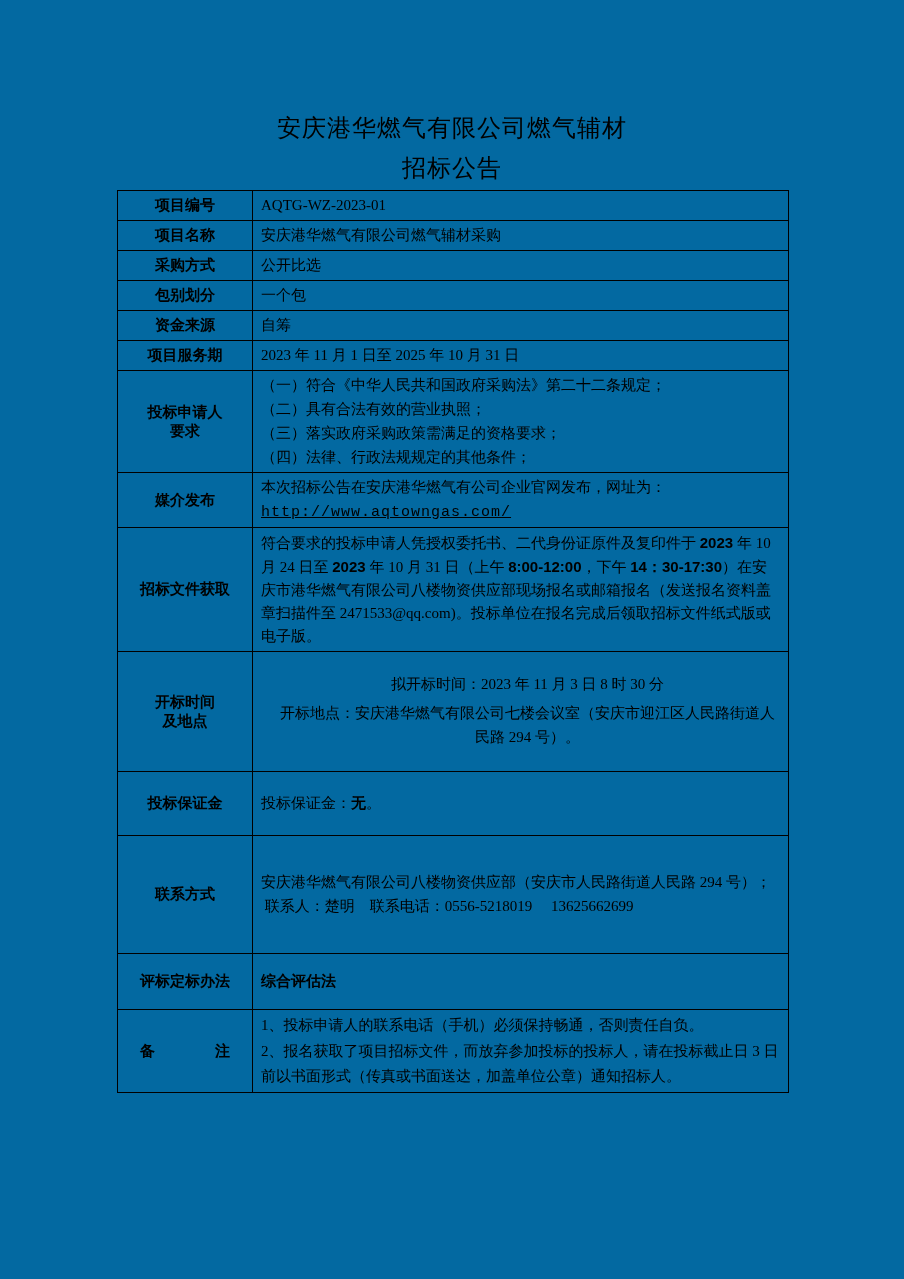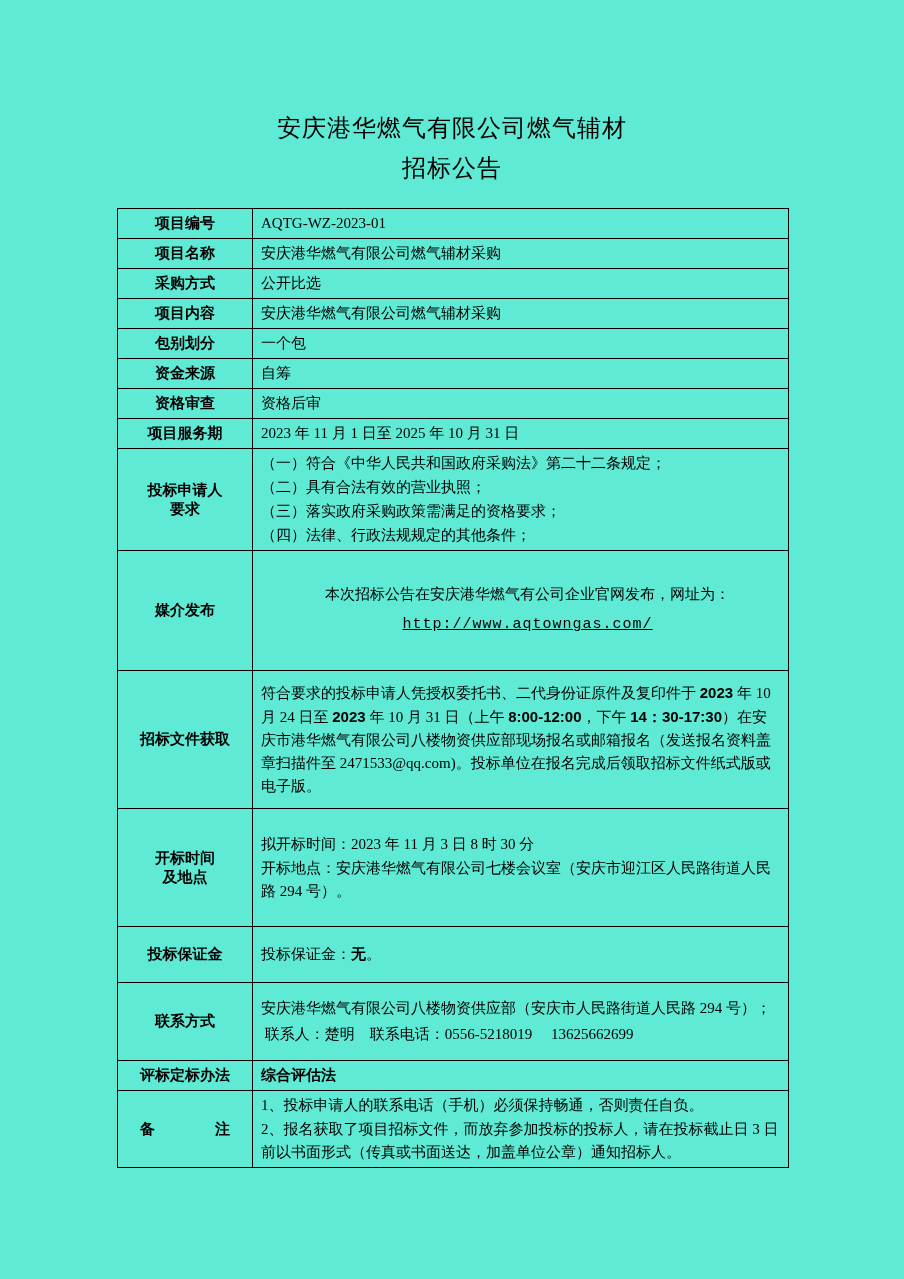--- a/index.html
+++ b/index.html
@@ -4,41 +4,41 @@
 <style>
   html, body {
     margin: 0;
     padding: 0;
     background: #ffffff;
   }
   .page {
     position: relative;
     width: 904px;
     height: 1279px;
-    background: #5eead4;
+    background: #0369a1;
     color: #000000;
     font-family: "Liberation Serif", "DejaVu Serif", serif;
     font-size: 15px;
     overflow: hidden;
   }
   .title-block {
     padding-top: 108px;
     text-align: center;
   }
   .title-line {
     font-size: 24px;
     line-height: 40px;
     font-weight: normal;
     letter-spacing: 1px;
   }
   table.announcement {
     border-collapse: collapse;
     table-layout: fixed;
     width: 672px;
-    margin: 20px 0 0 117px;
+    margin: 2px 0 0 117px;
     padding-left: 47px;
   }
   table.announcement td {
     border: 1px solid #000000;
     vertical-align: middle;
   }
   td.cell-label {
     width: 126px;
     text-align: center;
     font-weight: bold;
@@ -107,48 +107,32 @@
         <tr>
           <td class="cell-label">
             <div>采购方式</div>
           </td>
           <td class="cell-value">
             <p><span>公开比选</span></p>
           </td>
         </tr>
         <tr>
           <td class="cell-label">
-            <div>项目内容</div>
-          </td>
-          <td class="cell-value">
-            <p><span>安庆港华燃气有限公司燃气辅材采购</span></p>
-          </td>
-        </tr>
-        <tr>
-          <td class="cell-label">
             <div>包别划分</div>
           </td>
           <td class="cell-value">
             <p><span>一个包</span></p>
           </td>
         </tr>
         <tr>
           <td class="cell-label">
             <div>资金来源</div>
           </td>
           <td class="cell-value">
             <p><span>自筹</span></p>
-          </td>
-        </tr>
-        <tr>
-          <td class="cell-label">
-            <div>资格审查</div>
-          </td>
-          <td class="cell-value">
-            <p><span>资格后审</span></p>
           </td>
         </tr>
         <tr>
           <td class="cell-label">
             <div>项目服务期</div>
           </td>
           <td class="cell-value">
             <p><span>2023 年 11 月 1 日至 2025 年 10 月 31 日</span></p>
           </td>
         </tr>

